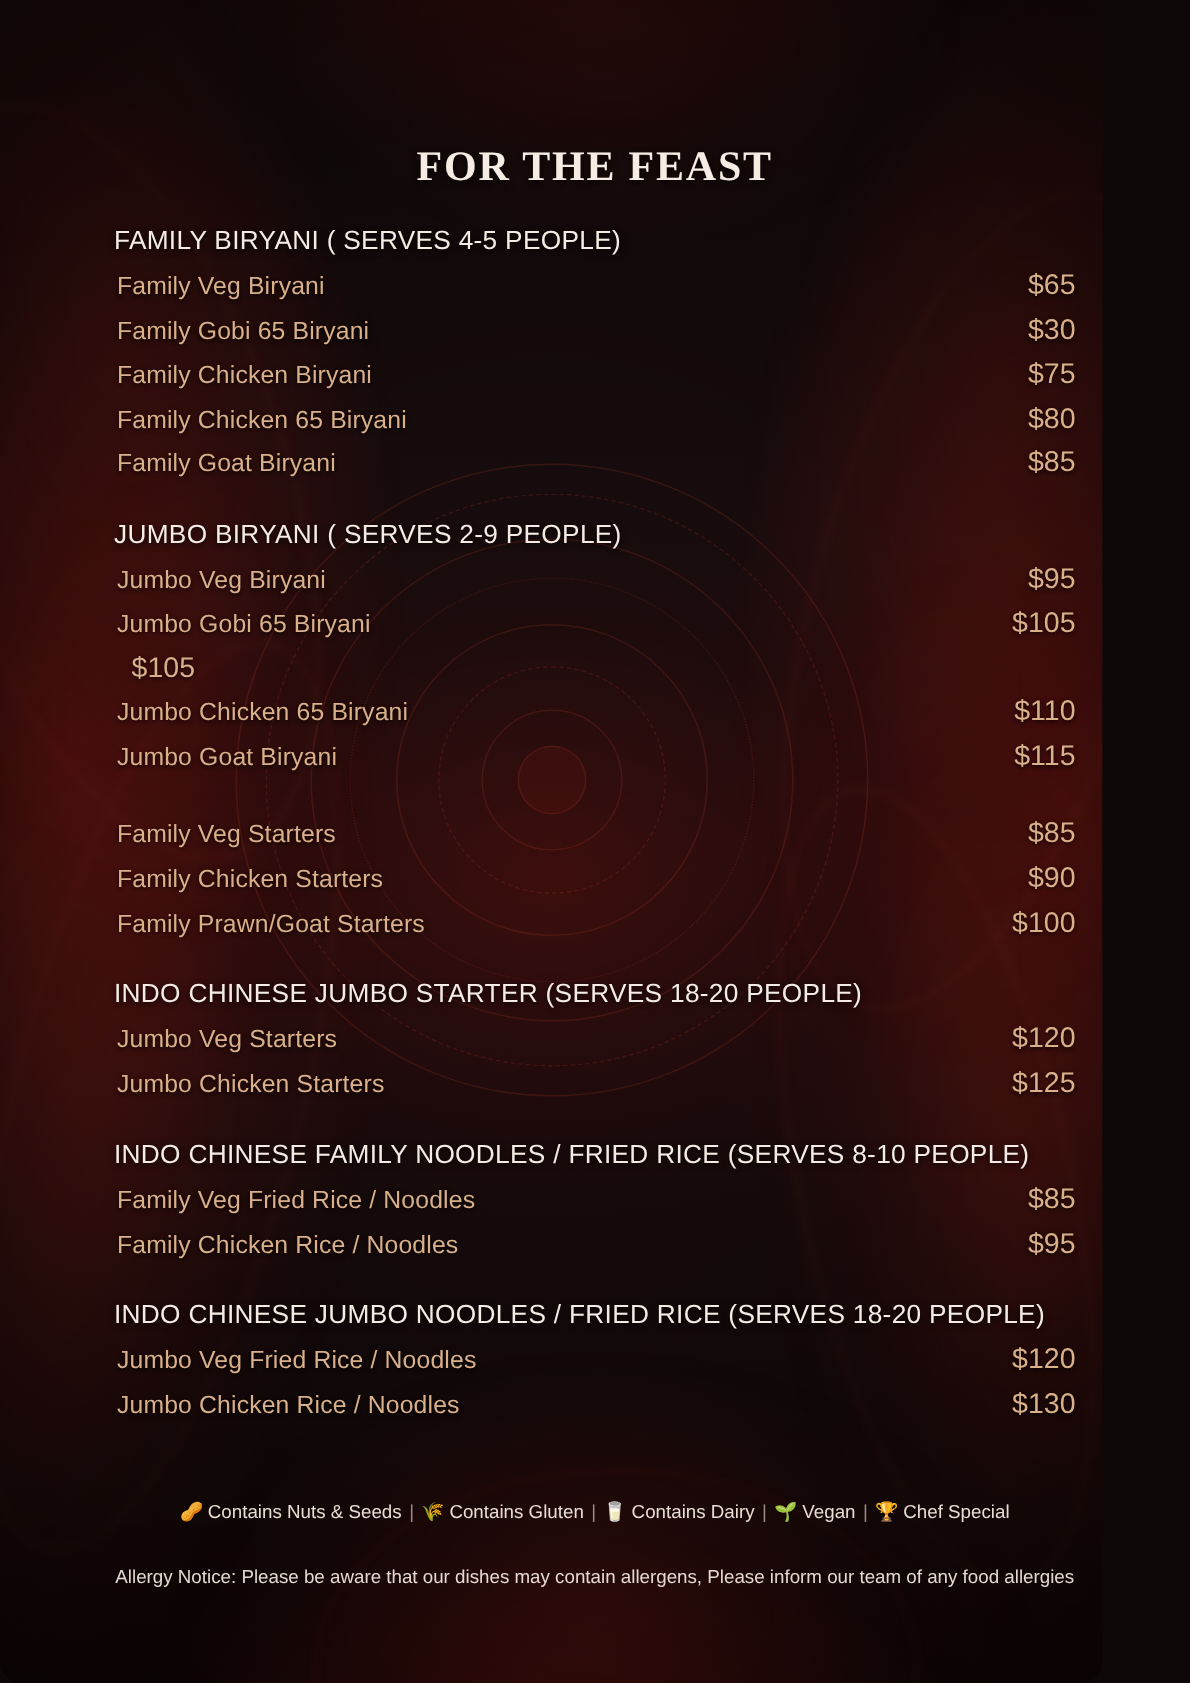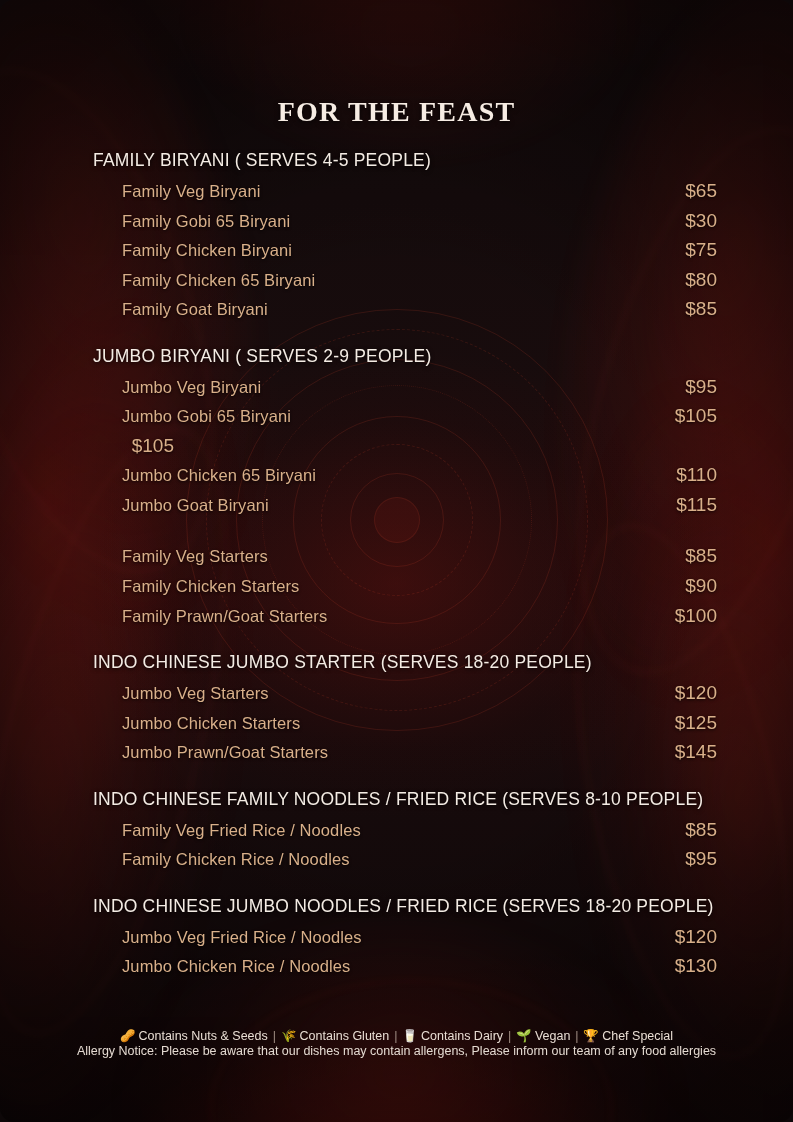--- a/index.html
+++ b/index.html
@@ -8,21 +8,21 @@
   }
   body {
     width: 793px;
     height: 1122px;
     overflow: hidden;
     background: #0d0708;
     font-family: "Liberation Sans", sans-serif;
   }
   .page {
     position: relative;
-    width: 793px;
+    width: 735px;
     height: 1122px;
     background:
       radial-gradient(ellipse 420px 300px at 50% 52%, rgba(120,18,14,0.38) 0%, rgba(60,8,8,0.15) 55%, rgba(0,0,0,0) 78%),
       radial-gradient(ellipse 300px 620px at 6% 45%, rgba(150,22,16,0.40) 0%, rgba(70,10,9,0.16) 50%, rgba(0,0,0,0) 80%),
       radial-gradient(ellipse 300px 700px at 97% 48%, rgba(150,22,16,0.40) 0%, rgba(70,10,9,0.16) 50%, rgba(0,0,0,0) 80%),
       radial-gradient(ellipse 500px 260px at 50% 104%, rgba(140,20,14,0.40) 0%, rgba(60,8,8,0.14) 55%, rgba(0,0,0,0) 85%),
       radial-gradient(ellipse 500px 200px at 50% -4%, rgba(110,16,12,0.30) 0%, rgba(0,0,0,0) 75%),
       linear-gradient(180deg, #120a0b 0%, #180c0d 35%, #170b0c 65%, #0e0708 100%);
     overflow: hidden;
     border-radius: 14px;
@@ -124,31 +124,29 @@
   .section {
     margin-top: 22px;
   }
   .section-title {
     color: #f4ece4;
     font-size: 17.5px;
     font-weight: 400;
     letter-spacing: 0.2px;
     margin-bottom: 5px;
     text-shadow: 0 1px 4px rgba(0,0,0,0.85);
-    margin-left: 17px;
   }
 
   .items { }
   .item-row {
     display: flex;
     align-items: baseline;
     justify-content: space-between;
     padding: 1px 0;
     line-height: 1.45;
-    margin-left: 44px;
   }
   .item-name {
     color: #d9b08a;
     font-size: 16.5px;
     letter-spacing: 0.1px;
     text-shadow: 0 1px 3px rgba(0,0,0,0.8);
     padding-left: 2px;
   }
   .item-price {
     color: #d9b08a;
@@ -160,21 +158,20 @@
   }
 
   .legend {
     position: absolute;
     left: 0;
     right: 0;
     top: 1000px;
     text-align: center;
     color: #e9ded4;
     font-size: 12.5px;
-    margin-top: 28px;
   }
   .legend-item { white-space: nowrap; }
   .legend-sep { color: #9d8b80; margin: 0 5px; }
   .legend-ico { margin-right: 3px; }
 
   .notice {
     position: absolute;
     left: 60px;
     right: 60px;
     top: 1043px;
@@ -286,24 +283,20 @@
           <div class="section-title">INDO CHINESE JUMBO STARTER (SERVES 18-20 PEOPLE)</div>
           <div class="items">
             <div class="item-row">
               <span class="item-name">Jumbo Veg Starters</span>
               <span class="item-price">$120</span>
             </div>
             <div class="item-row">
               <span class="item-name">Jumbo Chicken Starters</span>
               <span class="item-price">$125</span>
             </div>
-            <div class="item-row">
-              <span class="item-name">Jumbo Prawn/Goat Starters</span>
-              <span class="item-price">$145</span>
-            </div>
           </div>
         </div>
         <div class="section">
           <div class="section-title">INDO CHINESE FAMILY NOODLES / FRIED RICE (SERVES 8-10 PEOPLE)</div>
           <div class="items">
             <div class="item-row">
               <span class="item-name">Family Veg Fried Rice / Noodles</span>
               <span class="item-price">$85</span>
             </div>
             <div class="item-row">

